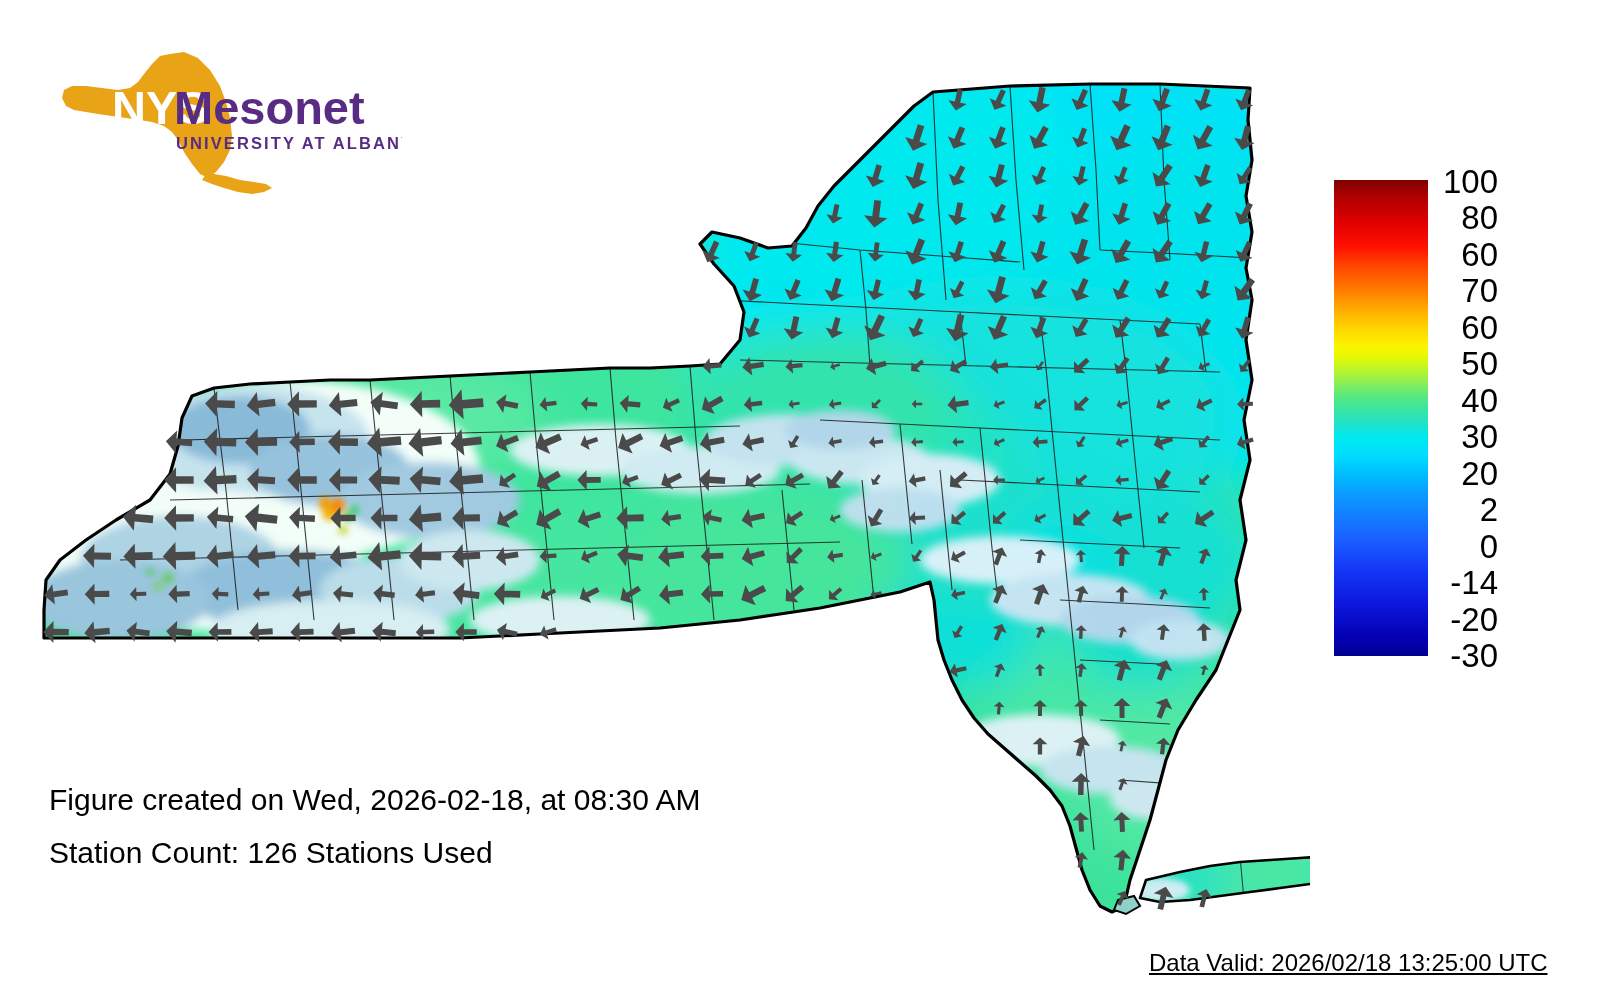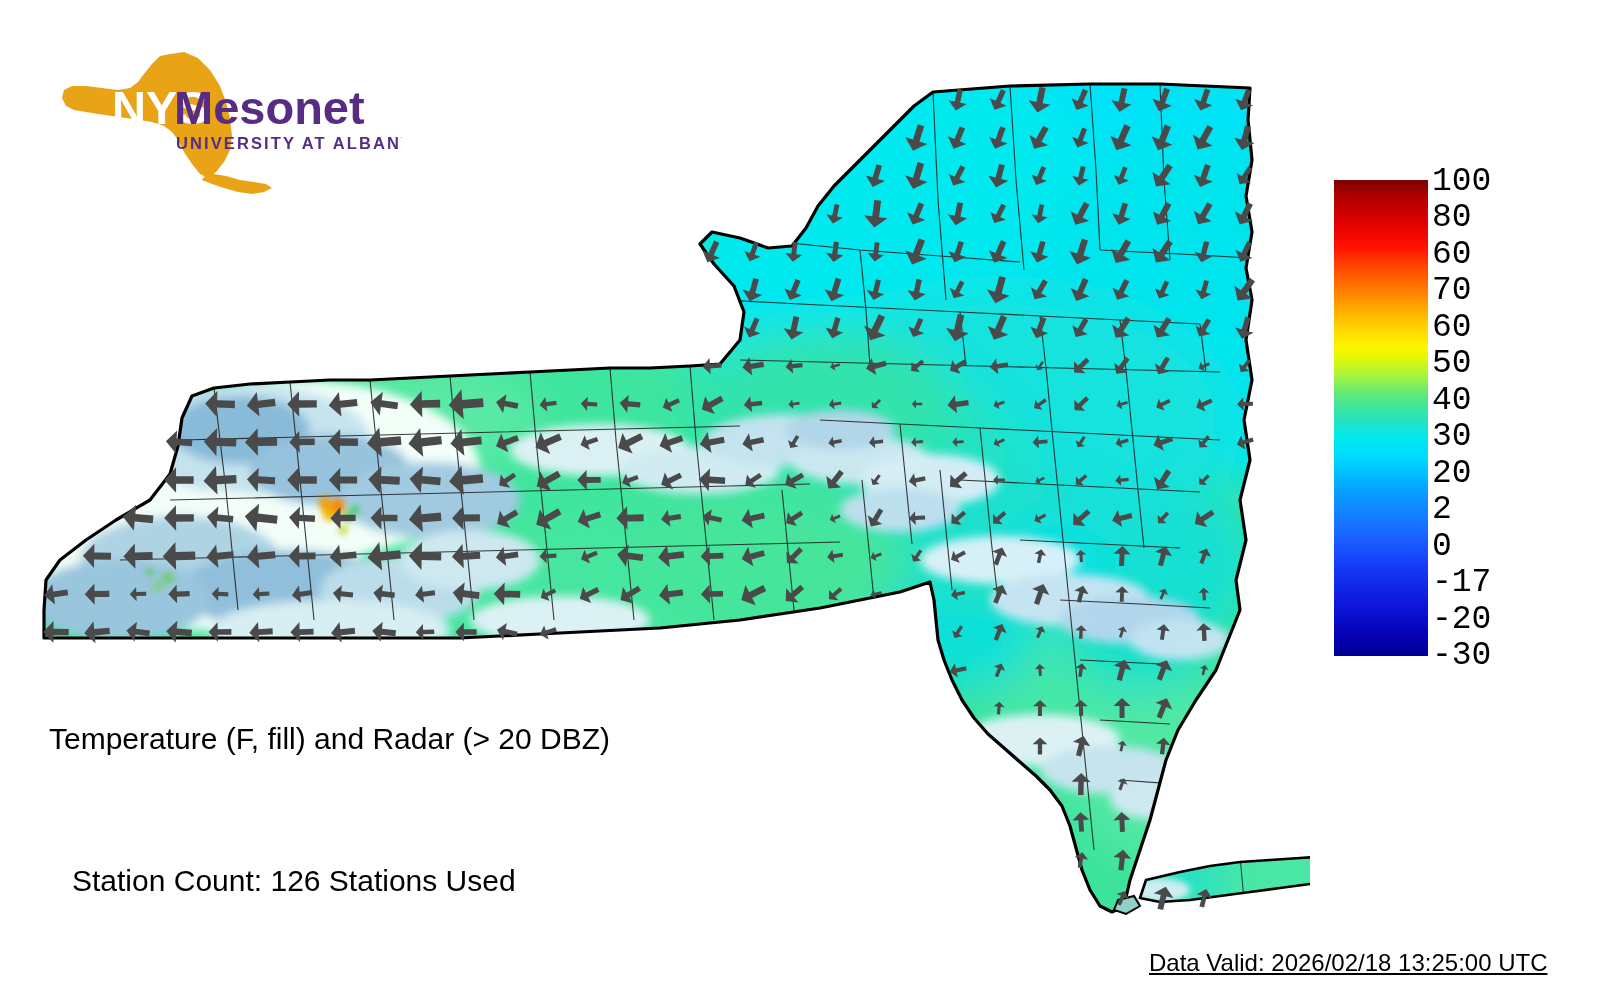--- a/index.html
+++ b/index.html
@@ -41,28 +41,28 @@
       #00bcff 62%,
       #0a9bff 66%,
       #147cff 71%,
       #1a5cff 76%,
       #1436f5 82%,
       #0d18dc 89%,
       #0400b4 96%,
       #020090 100%);
   }
   .cbar-ticks{position:absolute;left:1432px;top:180px;width:120px;height:500px;}
-  .cbar-tick{position:absolute;left:0;width:66px;text-align:left;
-             font-size:33px;color:#000;line-height:33px;font-family:Liberation Mono, monospace;}
+  .cbar-tick{position:absolute;left:0;width:66px;text-align:right;
+             font-size:33px;color:#000;line-height:33px;}
 
   
   .caption{position:absolute;left:49px;font-size:30px;color:#000;white-space:nowrap;}
   .cap1{top:722px;}
   .cap2{top:783px;}
-  .cap3{top:864px;margin-left:23px;}
+  .cap3{top:836px;}
 
   
   .windbox{position:absolute;left:852px;top:856px;width:133px;height:112px;
            background:#87ceeb;}
   .windbox-label{position:absolute;left:12px;top:6px;font-size:33px;color:#000;
                  white-space:nowrap;}
   .windbox-arrow{position:absolute;left:34px;top:62px;}
 
   
   .datavalid{position:absolute;left:1149px;top:949px;font-size:24px;color:#000;
@@ -931,24 +931,24 @@
     <div class="cbar-tick" style="top:21px">80</div>
     <div class="cbar-tick" style="top:58px">60</div>
     <div class="cbar-tick" style="top:94px">70</div>
     <div class="cbar-tick" style="top:131px">60</div>
     <div class="cbar-tick" style="top:167px">50</div>
     <div class="cbar-tick" style="top:204px">40</div>
     <div class="cbar-tick" style="top:240px">30</div>
     <div class="cbar-tick" style="top:277px">20</div>
     <div class="cbar-tick" style="top:313px">2</div>
     <div class="cbar-tick" style="top:350px">0</div>
-    <div class="cbar-tick" style="top:386px">-17</div>
+    <div class="cbar-tick" style="top:386px">-14</div>
     <div class="cbar-tick" style="top:423px">-20</div>
     <div class="cbar-tick" style="top:459px">-30</div>
   </div>
 
-  <div class="caption cap1">Temperature (F, fill) and Radar (&gt; 20 DBZ)</div>
+  <div class="caption cap2">Figure created on Wed, 2026-02-18, at 08:30 AM</div>
   <div class="caption cap3">Station Count: 126 Stations Used</div>
 
 
   <div class="datavalid">Data Valid: 2026/02/18 13:25:00 UTC</div>
 
 </div>
 
 </body></html>

